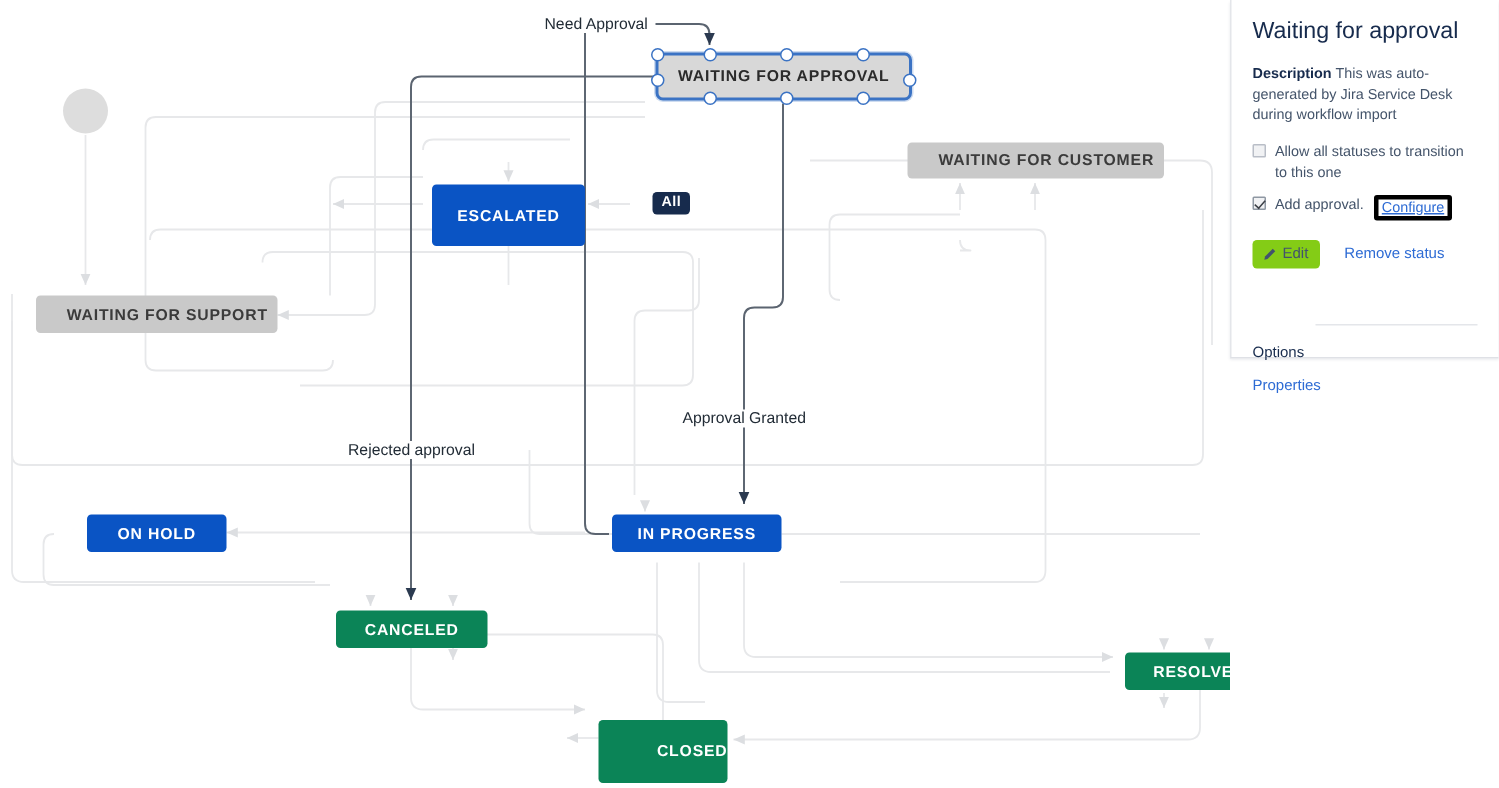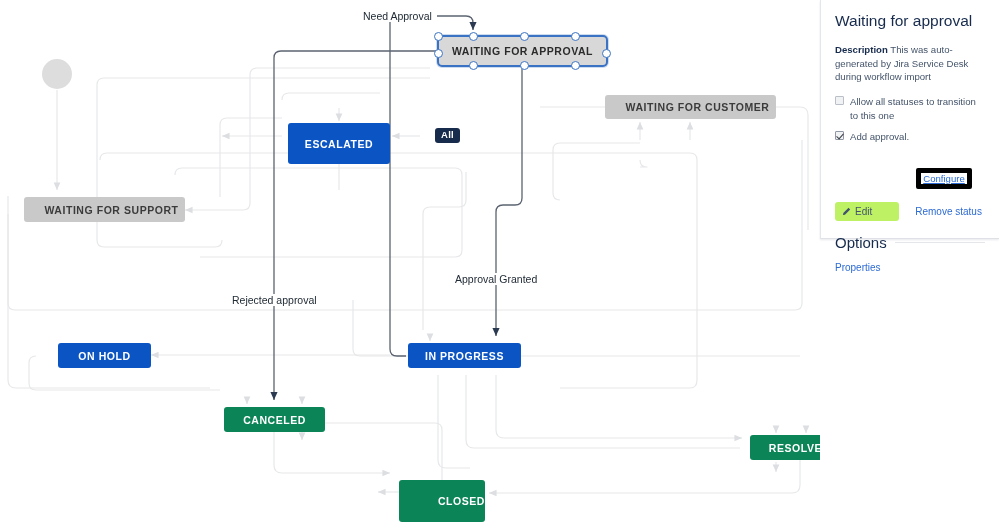--- a/index.html
+++ b/index.html
@@ -94,36 +94,35 @@
     position:relative;
   }
   .cb.checked{background:#f1f2f4;border-color:#8f98a3;}
   .cb.checked:after{
     content:"";position:absolute;left:2px;top:0px;width:3px;height:6px;
     border:solid #3b3f46;border-width:0 1.4px 1.4px 0;transform:rotate(42deg);
   }
   .check-label{font-size:9.6px;color:#44546a;line-height:1.42;}
   #configure-link{
     color:#2d6bd4;font-size:9.6px;text-decoration:underline;
-    border:5px solid #000000;border-radius:2px;padding:0 2px;margin-left:7px;
+    border:3px solid #000000;border-radius:2px;padding:0 2px;margin-left:7px;
     cursor:pointer;
-    margin-top:38px;
   }
   .btn-row{display:flex;align-items:center;margin:13px 0 13px 0;}
   #edit-button{
     display:inline-flex;align-items:center;gap:4px;
-    background:#bef264;color:#42526e;border:none;border-radius:3px;
-    font-size:10px;padding:4px 27px 4px 7px;cursor:pointer;
+    background:#84cc16;color:#42526e;border:none;border-radius:3px;
+    font-size:10px;padding:4px 8px 4px 7px;cursor:pointer;
     font-family:inherit;
   }
   #remove-status-link{
     color:#2d6bd4;font-size:10px;margin-left:16px;cursor:pointer;text-decoration:none;
   }
   .options-head{display:flex;align-items:center;margin-bottom:6px;}
-  #options-title{font-size:15px;color:#172b4d;font-weight:normal;}
+  #options-title{font-size:10px;color:#172b4d;font-weight:normal;margin-top:38px;}
   .options-rule{flex:1;height:1px;background:#e4e6ea;margin-left:8px;}
   #properties-link{color:#2d6bd4;font-size:10px;cursor:pointer;text-decoration:none;}
 </style>
 </head>
 <body>
 
 <div id="root">
 
   <div id="canvas">
 

